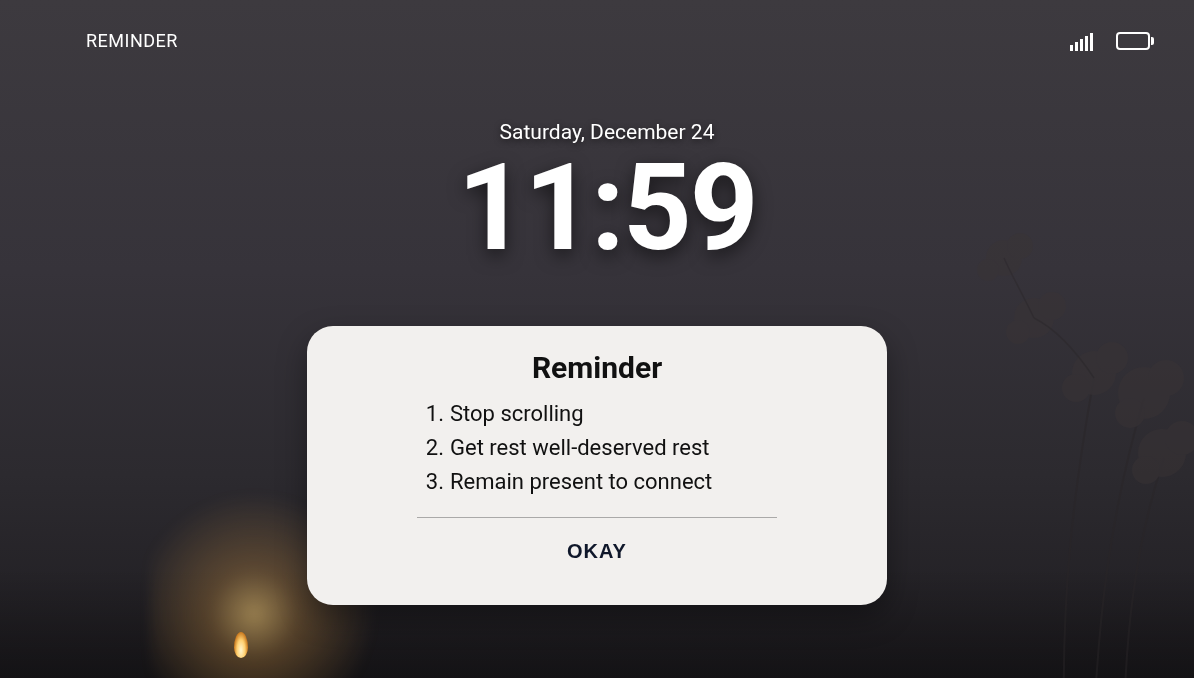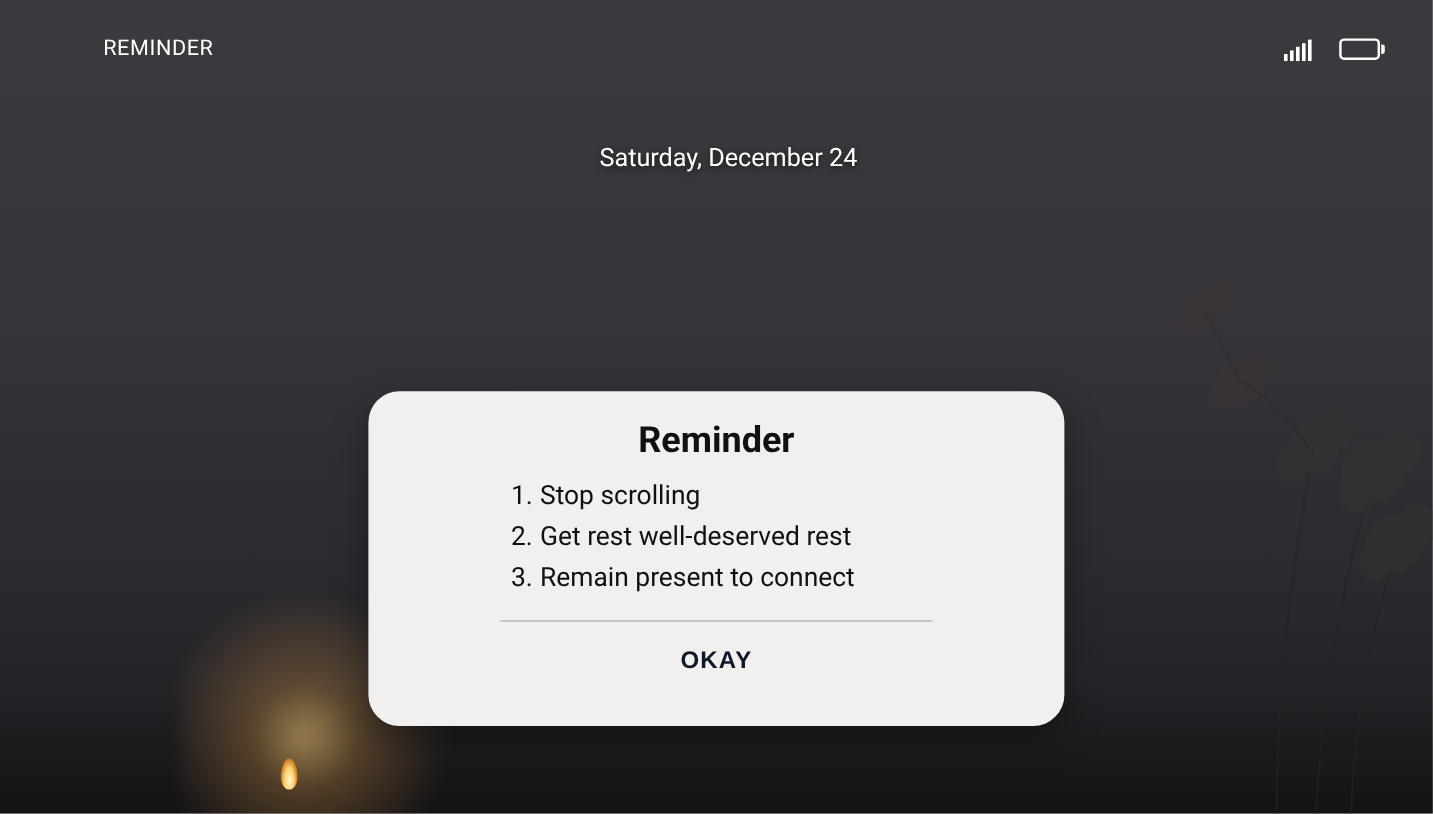--- a/index.html
+++ b/index.html
@@ -262,20 +262,21 @@
     </span>
     <span class="battery">
       <span class="battery-body"><span class="battery-fill"></span></span>
       <span class="battery-cap"></span>
     </span>
   </div>
 </div>
 
 <div class="datetime">
   <div class="date">Saturday, December 24</div>
+  <div class="time">11:59</div>
 </div>
 
 <div class="card">
   <div class="card-title">Reminder</div>
 
   <ol class="card-list">
     <li>
       <span class="li-num">1.</span>
       <span class="li-text">Stop scrolling</span>
     </li>

